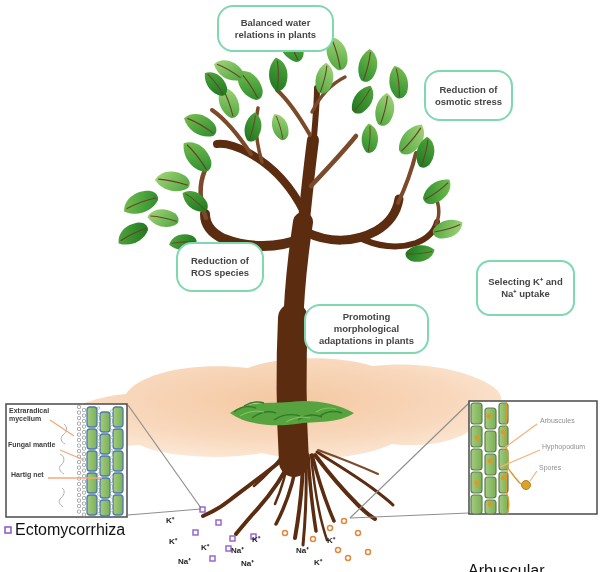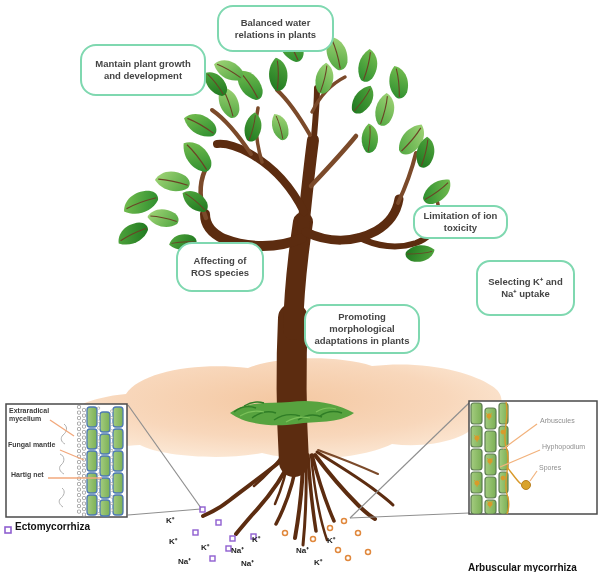--- a/index.html
+++ b/index.html
@@ -10,21 +10,21 @@
   html,body{margin:0;padding:0;background:#fff;}
   #fig{position:relative;width:608px;height:572px;background:#fff;overflow:hidden;
        font-family:"Liberation Sans", sans-serif;}
   #art{position:absolute;left:0;top:0;}
   .bbox{position:absolute;display:flex;align-items:center;justify-content:center;
         text-align:center;border:2px solid var(--box-border);border-radius:16px;
         background:#fff;color:var(--box-text);font-size:9.5px;font-weight:bold;
         line-height:1.25;padding:4px 6px;box-sizing:border-box;}
   .inset-label{position:absolute;font-size:7px;color:#3d3d3d;line-height:1.2;font-weight:bold;}
   .inset-label.light{color:#8f8f8f;font-weight:normal;}
-  .legend{position:absolute;font-size:10px;font-weight:bold;color:#111;}
+  .legend{position:absolute;font-size:16px;font-weight:normal;color:#111;}
   .ion-label{position:absolute;font-size:8px;font-weight:bold;color:#222;}
 </style>
 </head>
 <body>
 
 <div id="fig">
 
 <svg id="art" width="608" height="572" viewBox="0 0 608 572">
   <defs>
     <radialGradient id="gGround" cx="0.5" cy="0.42" r="0.68">
@@ -269,25 +269,24 @@
     <circle cx="330" cy="528" r="2.5"></circle>
         <circle cx="358" cy="533" r="2.5"></circle>
     <circle cx="338" cy="550" r="2.5"></circle>
         <circle cx="348" cy="558" r="2.5"></circle>
     <circle cx="368" cy="552" r="2.5"></circle>
         <circle cx="344" cy="521" r="2.5"></circle>
   </g>
 </svg>
 
 <div class="bbox" style="left:217px;top:5px;width:117px;height:47px;">Balanced water relations in plants</div>
-<div class="bbox" style="left:80px;top:44px;width:126px;height:52px;">Mantain plant growth and development</div>
-<div class="bbox" style="left:176px;top:242px;width:88px;height:50px;">Affecting of ROS species</div>
-<div class="bbox" style="left:413px;top:205px;width:95px;height:34px;border-radius:14px;">Limitation of ion toxicity</div>
+<div class="bbox" style="left:424px;top:70px;width:89px;height:51px;">Reduction of osmotic stress</div>
+<div class="bbox" style="left:176px;top:242px;width:88px;height:50px;">Reduction of ROS species</div>
 <div class="bbox" style="left:476px;top:260px;width:99px;height:56px;border-radius:14px;">Selecting K⁺ and Na⁺ uptake</div>
-<div class="bbox" style="left:304px;top:304px;width:116px;height:50px;">Promoting morphological adaptations in plants</div>
+<div class="bbox" style="left:304px;top:304px;width:125px;height:50px;">Promoting morphological adaptations in plants</div>
 
 <div class="inset-label" style="left:9px;top:407px;width:48px;">Extraradical mycelium</div>
 <div class="inset-label" style="left:8px;top:441px;width:62px;">Fungal mantle</div>
 <div class="inset-label" style="left:11px;top:471px;width:52px;">Hartig net</div>
 <div class="legend" style="left:15px;top:521px;">Ectomycorrhiza</div>
 
 <div class="inset-label light" style="left:540px;top:417px;">Arbuscules</div>
 <div class="inset-label light" style="left:542px;top:443px;">Hyphopodium</div>
 <div class="inset-label light" style="left:539px;top:464px;">Spores</div>
 <div class="legend" style="left:468px;top:518px;margin-top:44px;">Arbuscular mycorrhiza</div>

